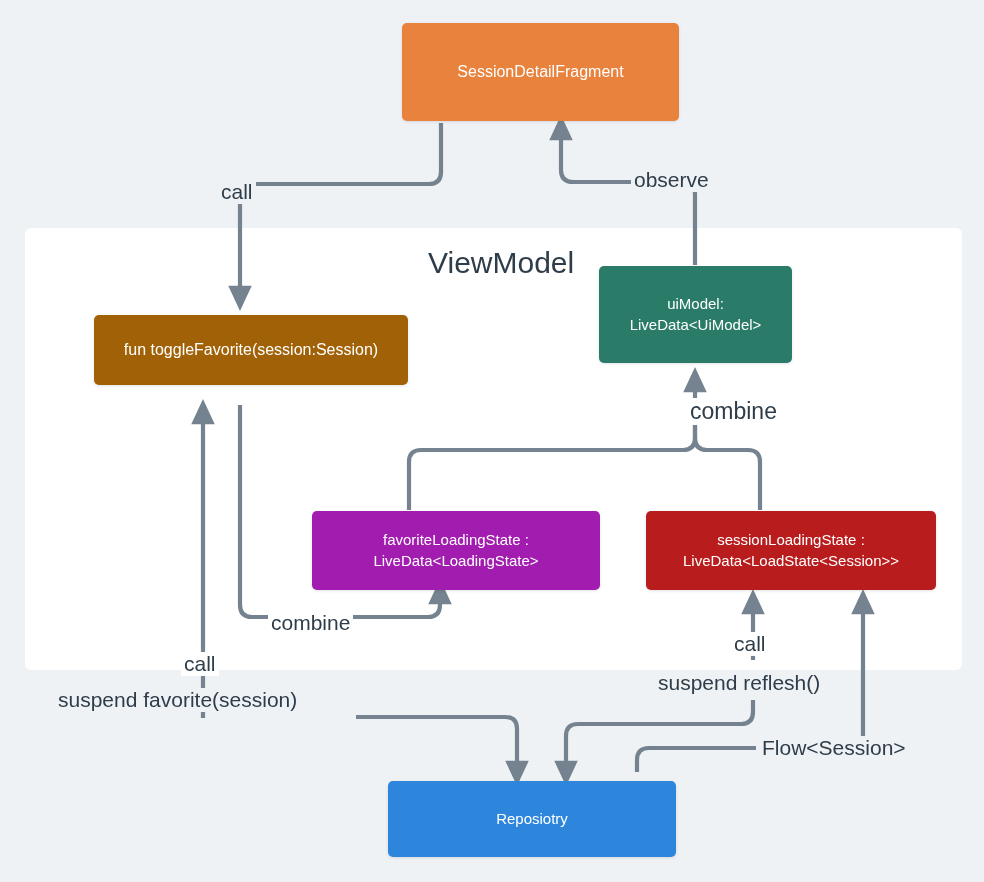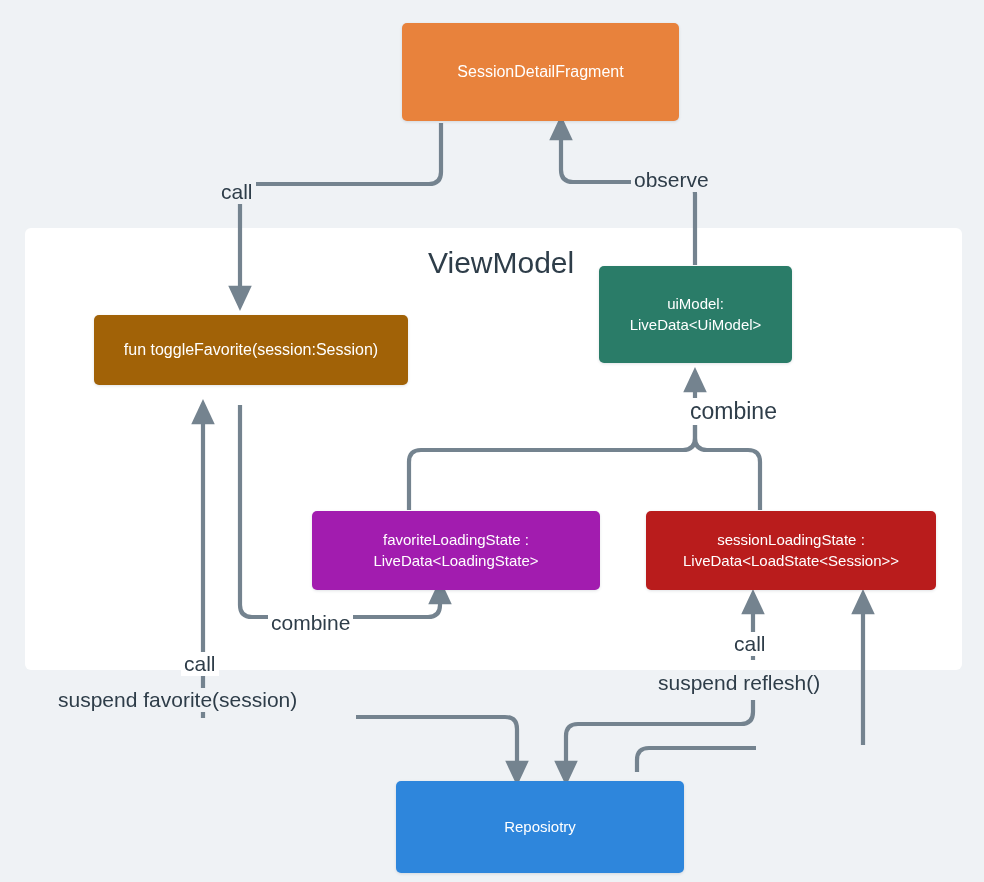--- a/index.html
+++ b/index.html
@@ -128,34 +128,35 @@
   <div class="node node-live" style="left:312px; top:511px; width:288px; height:79px; background:#a21caf;">
     <span class="node-label">favoriteLoadingState :
 LiveData&lt;LoadingState&gt;</span>
   </div>
 
   <div class="node node-live" style="left:646px; top:511px; width:290px; height:79px; background:#b91c1c;">
     <span class="node-label">sessionLoadingState :
 LiveData&lt;LoadState&lt;Session&gt;&gt;</span>
   </div>
 
-  <div class="node node-repo" style="left:396px; top:781px; width:288px; height:92px; background:#2e86dc;">
+  <div class="node node-repo" style="left:388px; top:781px; width:288px; height:76px; background:#2e86dc;">
     <span class="node-label">Reposiotry</span>
   </div>
 
   <div class="edge-label boxed" style="left:218px; top:180px;">call</div>
 
   <div class="edge-label boxed" style="left:631px; top:168px;">observe</div>
 
   <div class="edge-label boxed-white" style="left:687px; top:398px; font-size:23px;">combine</div>
 
   <div class="edge-label boxed-white" style="left:268px; top:611px;">combine</div>
 
   <div class="edge-label boxed-white" style="left:181px; top:652px;">call</div>
 
   <div class="edge-label boxed" style="left:55px; top:688px;">suspend favorite(session)</div>
 
   <div class="edge-label boxed-white" style="left:731px; top:632px;">call</div>
 
   <div class="edge-label boxed" style="left:655px; top:671px;">suspend reflesh()</div>
 
+  <div class="edge-label boxed" style="left:759px; top:736px;">Flow&lt;Session&gt;</div>
 
 </div>
 
 </body></html>

